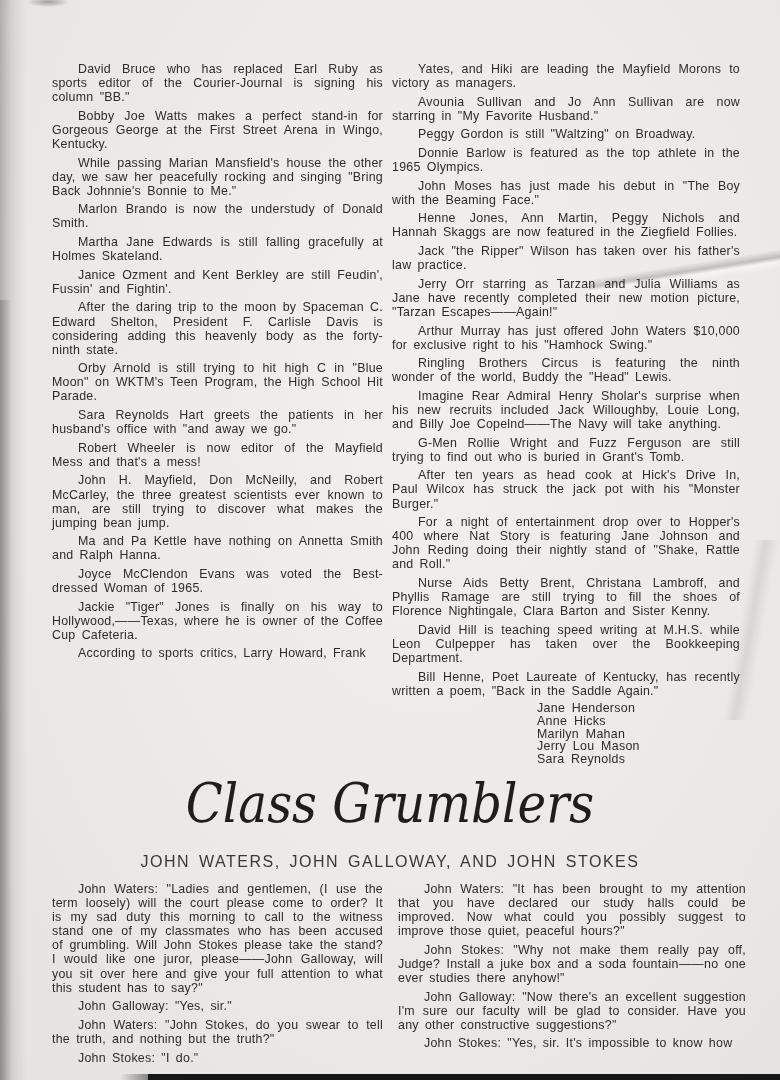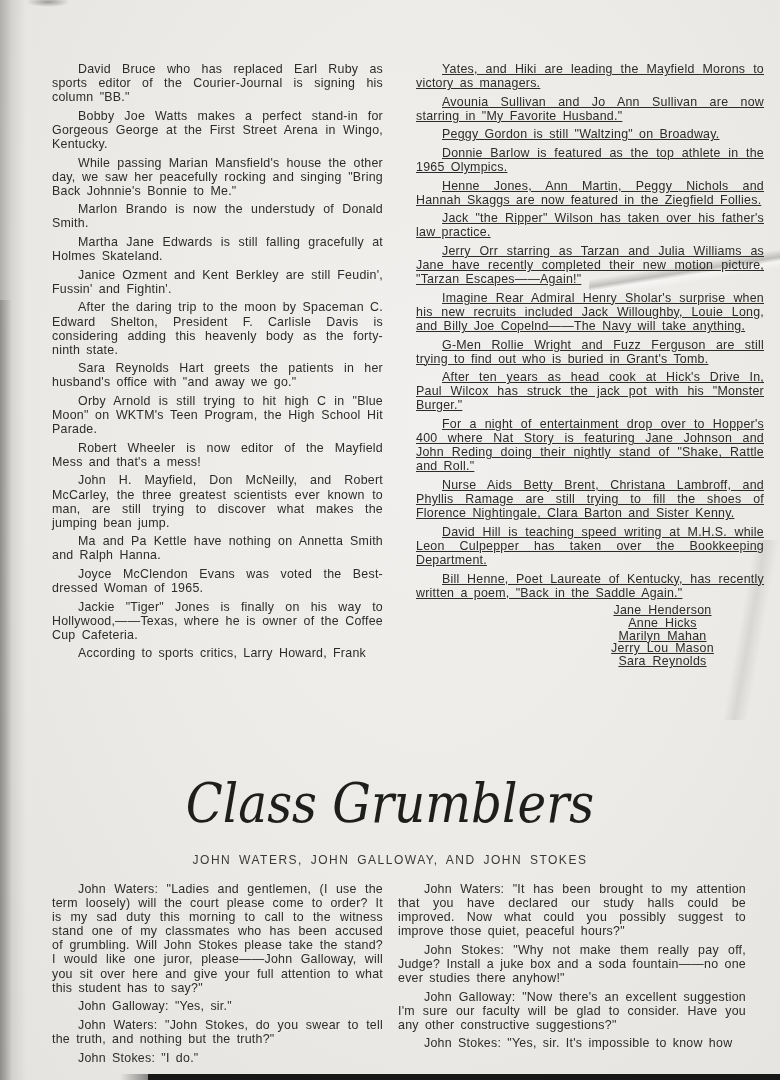--- a/index.html
+++ b/index.html
@@ -38,53 +38,53 @@
     position:absolute;left:148px;right:0;bottom:0;height:6px;
     background:#171717;
   }
   .bottom-edge-fade{
     position:absolute;left:120px;width:60px;bottom:0;height:6px;
     background:linear-gradient(to right, rgba(23,23,23,0), #171717);
   }
   
   .col{position:absolute;text-align:justify;}
   .col-top-left{left:52px;top:62px;width:331px;}
-  .col-top-right{left:416px;top:62px;width:348px;text-decoration:underline;}
+  .col-top-right{left:392px;top:62px;width:348px;}
   .col-bottom-left{left:52px;top:882px;width:331px;}
   .col-bottom-right{left:398px;top:882px;width:348px;}
   .para{
     margin:0 0 4.5px 0;
     font-size:12.4px;line-height:14.1px;
     text-indent:26px;
     word-spacing:2.5px;letter-spacing:0.25px;
     color:#2d2c2a;
   }
   .signatures{
     padding-left:145px;
-    text-align:center;
+    text-align:left;
   }
   .sig-line{
     font-size:12.4px;line-height:12.7px;
     word-spacing:3px;letter-spacing:0.3px;
     white-space:nowrap;
   }
   
   .heading{
     position:absolute;left:0;top:763px;width:100%;
     text-align:center;
     font-family:"DejaVu Serif","Liberation Serif",serif;
     font-style:italic;font-weight:400;
     font-size:55px;line-height:80px;
     color:#1e1e1c;
     transform:scaleX(0.88);
   }
   .byline{
     position:absolute;left:0;top:853px;width:100%;
     text-align:center;
-    font-size:12px;letter-spacing:1.5px;word-spacing:3px;
+    font-size:16px;letter-spacing:1.5px;word-spacing:3px;
     color:#3a3937;
   }
 </style>
 </head>
 <body>
 
 <div class="page">
 
   <div class="gutter-shadow"></div>
   <div class="gutter-shadow-lower"></div>
@@ -93,38 +93,41 @@
   <div class="crease2"></div>
 
   <div class="col col-top-left">
     <p class="para">David Bruce who has replaced Earl Ruby as sports editor of the Courier-Journal is signing his column "BB."</p>
     <p class="para">Bobby Joe Watts makes a perfect stand-in for Gorgeous George at the First Street Arena in Wingo, Kentucky.</p>
     <p class="para">While passing Marian Mansfield's house the other day, we saw her peacefully rocking and singing "Bring Back Johnnie's Bonnie to Me."</p>
     <p class="para">Marlon Brando is now the understudy of Donald Smith.</p>
     <p class="para">Martha Jane Edwards is still falling gracefully at Holmes Skateland.</p>
     <p class="para">Janice Ozment and Kent Berkley are still Feudin', Fussin' and Fightin'.</p>
     <p class="para">After the daring trip to the moon by Spaceman C. Edward Shelton, President F. Carlisle Davis is considering adding this heavenly body as the forty-ninth state.</p>
+    <p class="para">Orby Arnold is still trying to hit high C in "Blue Moon" on WKTM's Teen Program, the High School Hit Parade.</p>
     <p class="para">Sara Reynolds Hart greets the patients in her husband's office with "and away we go."</p>
-    <p class="para">Orby Arnold is still trying to hit high C in "Blue Moon" on WKTM's Teen Program, the High School Hit Parade.</p>
     <p class="para">Robert Wheeler is now editor of the Mayfield Mess and that's a mess!</p>
     <p class="para">John H. Mayfield, Don McNeilly, and Robert McCarley, the three greatest scientists ever known to man, are still trying to discover what makes the jumping bean jump.</p>
     <p class="para">Ma and Pa Kettle have nothing on Annetta Smith and Ralph Hanna.</p>
     <p class="para">Joyce McClendon Evans was voted the Best-dressed Woman of 1965.</p>
     <p class="para">Jackie "Tiger" Jones is finally on his way to Hollywood,——Texas, where he is owner of the Coffee Cup Cafeteria.</p>
     <p class="para">According to sports critics, Larry Howard, Frank</p>
   </div>
 
   <div class="col col-top-right">
     <p class="para">Yates, and Hiki are leading the Mayfield Morons to victory as managers.</p>
     <p class="para">Avounia Sullivan and Jo Ann Sullivan are now starring in "My Favorite Husband."</p>
     <p class="para">Peggy Gordon is still "Waltzing" on Broadway.</p>
     <p class="para">Donnie Barlow is featured as the top athlete in the 1965 Olympics.</p>
+    <p class="para">John Moses has just made his debut in "The Boy with the Beaming Face."</p>
     <p class="para">Henne Jones, Ann Martin, Peggy Nichols and Hannah Skaggs are now featured in the Ziegfield Follies.</p>
     <p class="para">Jack "the Ripper" Wilson has taken over his father's law practice.</p>
     <p class="para">Jerry Orr starring as Tarzan and Julia Williams as Jane have recently completed their new motion picture, "Tarzan Escapes——Again!"</p>
+    <p class="para">Arthur Murray has just offered John Waters $10,000 for exclusive right to his "Hamhock Swing."</p>
+    <p class="para">Ringling Brothers Circus is featuring the ninth wonder of the world, Buddy the "Head" Lewis.</p>
     <p class="para">Imagine Rear Admiral Henry Sholar's surprise when his new recruits included Jack Willoughby, Louie Long, and Billy Joe Copelnd——The Navy will take anything.</p>
     <p class="para">G-Men Rollie Wright and Fuzz Ferguson are still trying to find out who is buried in Grant's Tomb.</p>
     <p class="para">After ten years as head cook at Hick's Drive In, Paul Wilcox has struck the jack pot with his "Monster Burger."</p>
     <p class="para">For a night of entertainment drop over to Hopper's 400 where Nat Story is featuring Jane Johnson and John Reding doing their nightly stand of "Shake, Rattle and Roll."</p>
     <p class="para">Nurse Aids Betty Brent, Christana Lambroff, and Phyllis Ramage are still trying to fill the shoes of Florence Nightingale, Clara Barton and Sister Kenny.</p>
     <p class="para">David Hill is teaching speed writing at M.H.S. while Leon Culpepper has taken over the Bookkeeping Department.</p>
     <p class="para">Bill Henne, Poet Laureate of Kentucky, has recently written a poem, "Back in the Saddle Again."</p>
     <div class="signatures">
       <div class="sig-line">Jane Henderson</div>
       <div class="sig-line">Anne Hicks</div>

